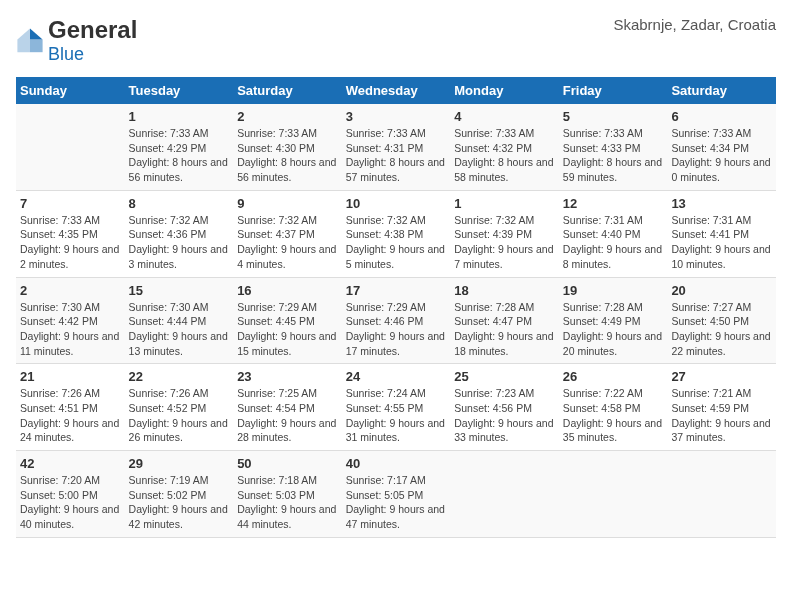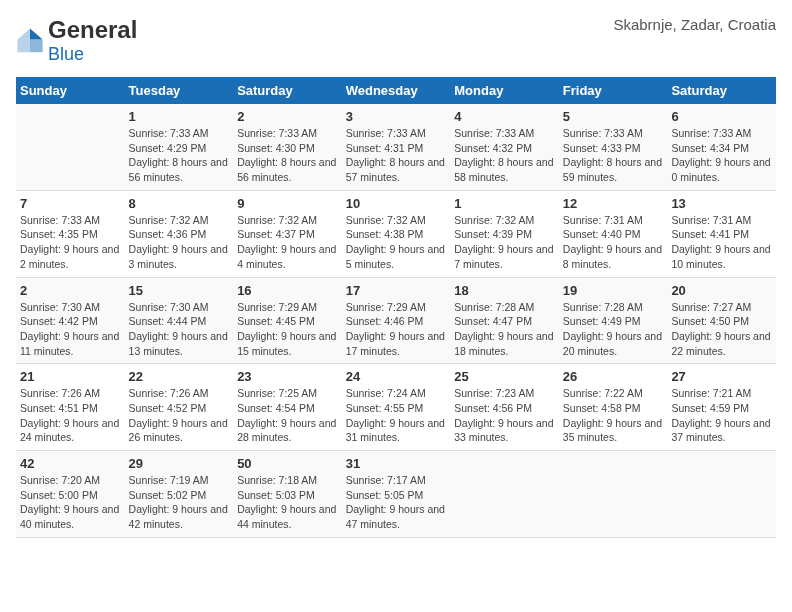--- a/index.html
+++ b/index.html
@@ -250,21 +250,21 @@
         </td>
         <td>
           <span class="day-number">29</span>
           <div class="day-info">Sunrise: 7:19 AM<br>Sunset: 5:02 PM<br>Daylight: 9 hours and 42 minutes.</div>
         </td>
         <td>
           <span class="day-number">50</span>
           <div class="day-info">Sunrise: 7:18 AM<br>Sunset: 5:03 PM<br>Daylight: 9 hours and 44 minutes.</div>
         </td>
         <td>
-          <span class="day-number">31</span>
+          <span class="day-number">40</span>
           <div class="day-info">Sunrise: 7:17 AM<br>Sunset: 5:05 PM<br>Daylight: 9 hours and 47 minutes.</div>
         </td>
         <td></td>
         <td></td>
         <td></td>
       </tr>
     </tbody>
 </table>
 
 </body></html>

